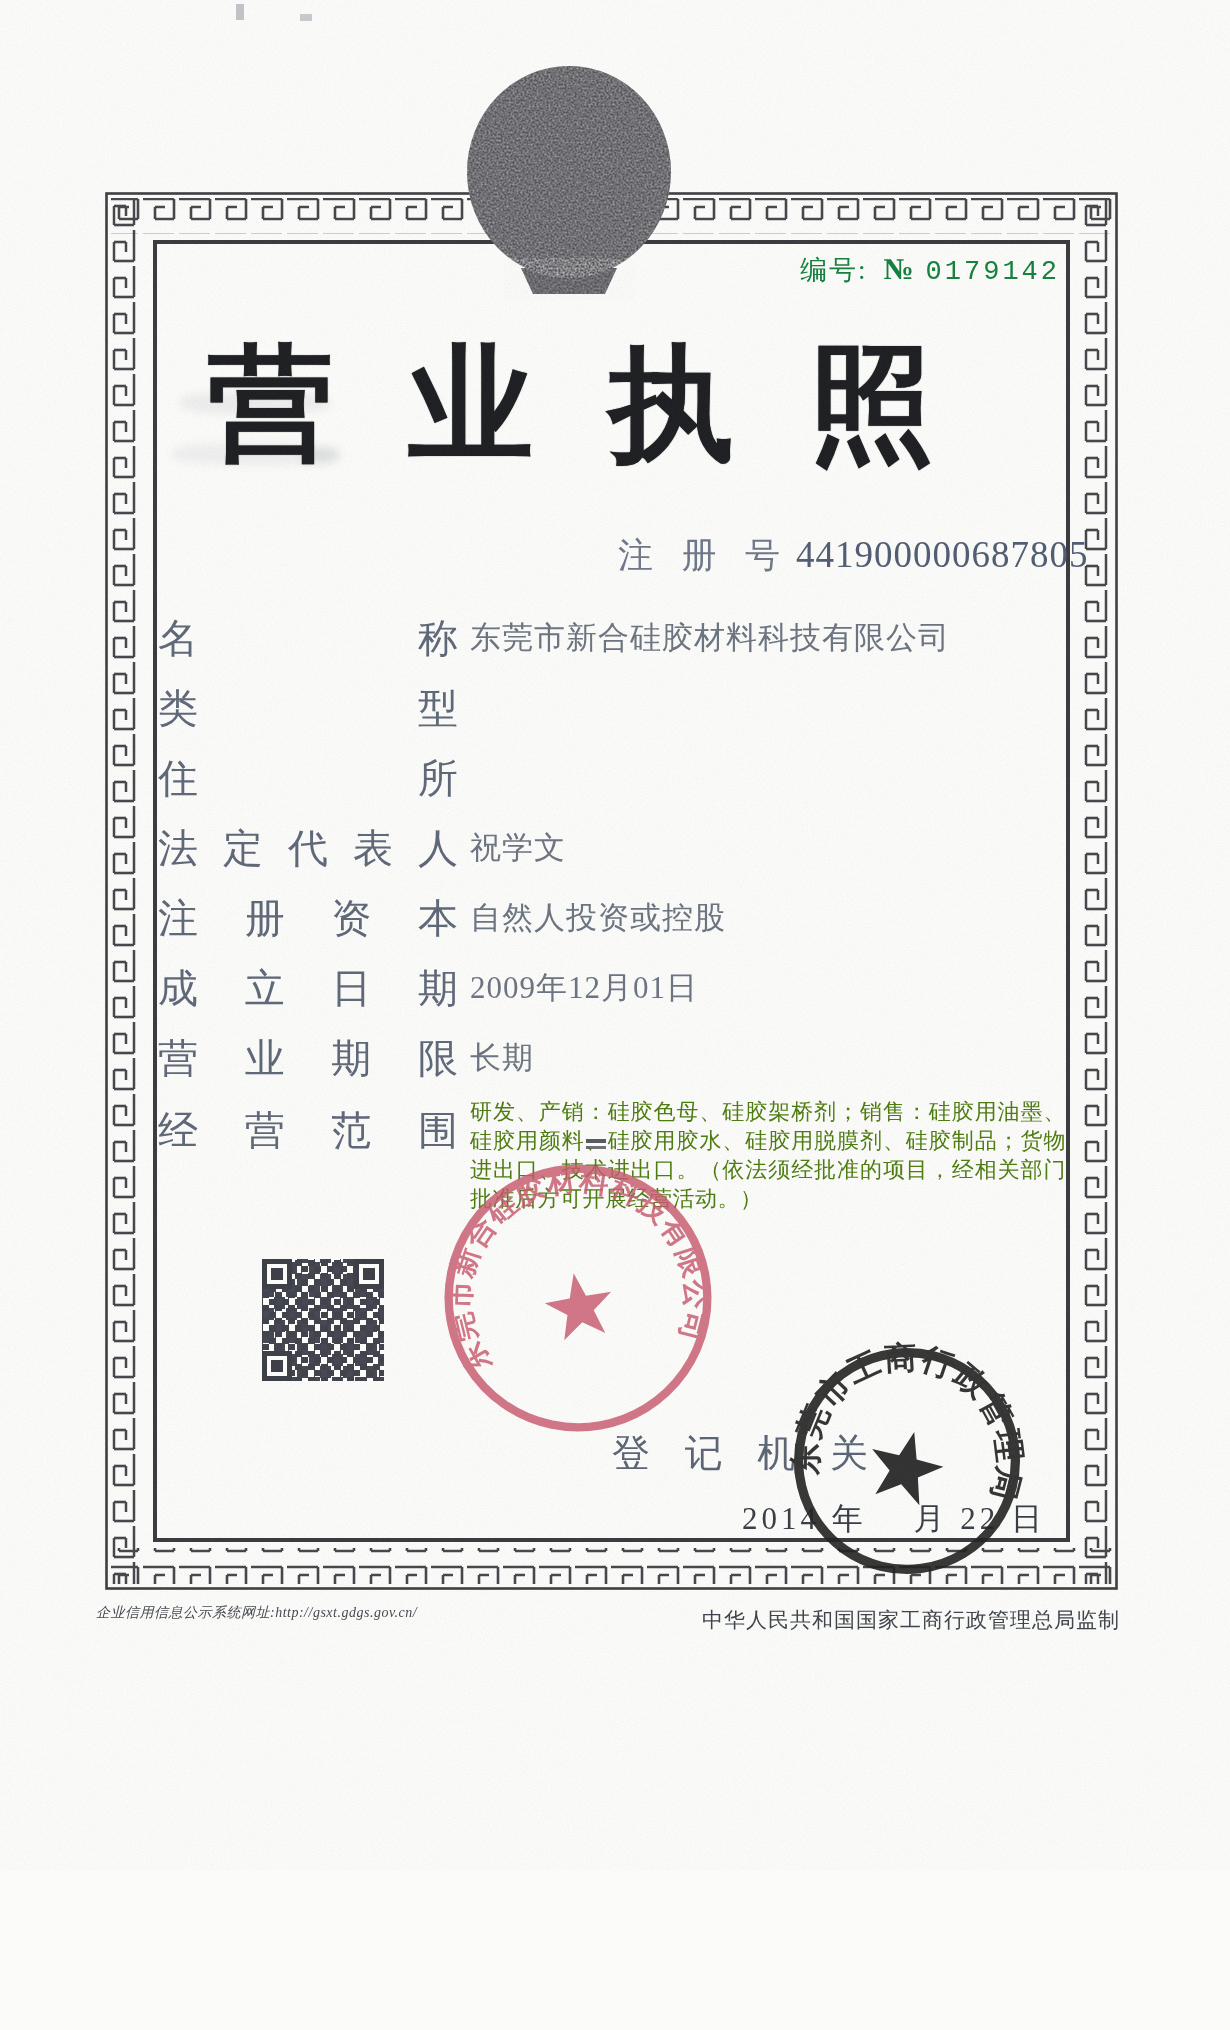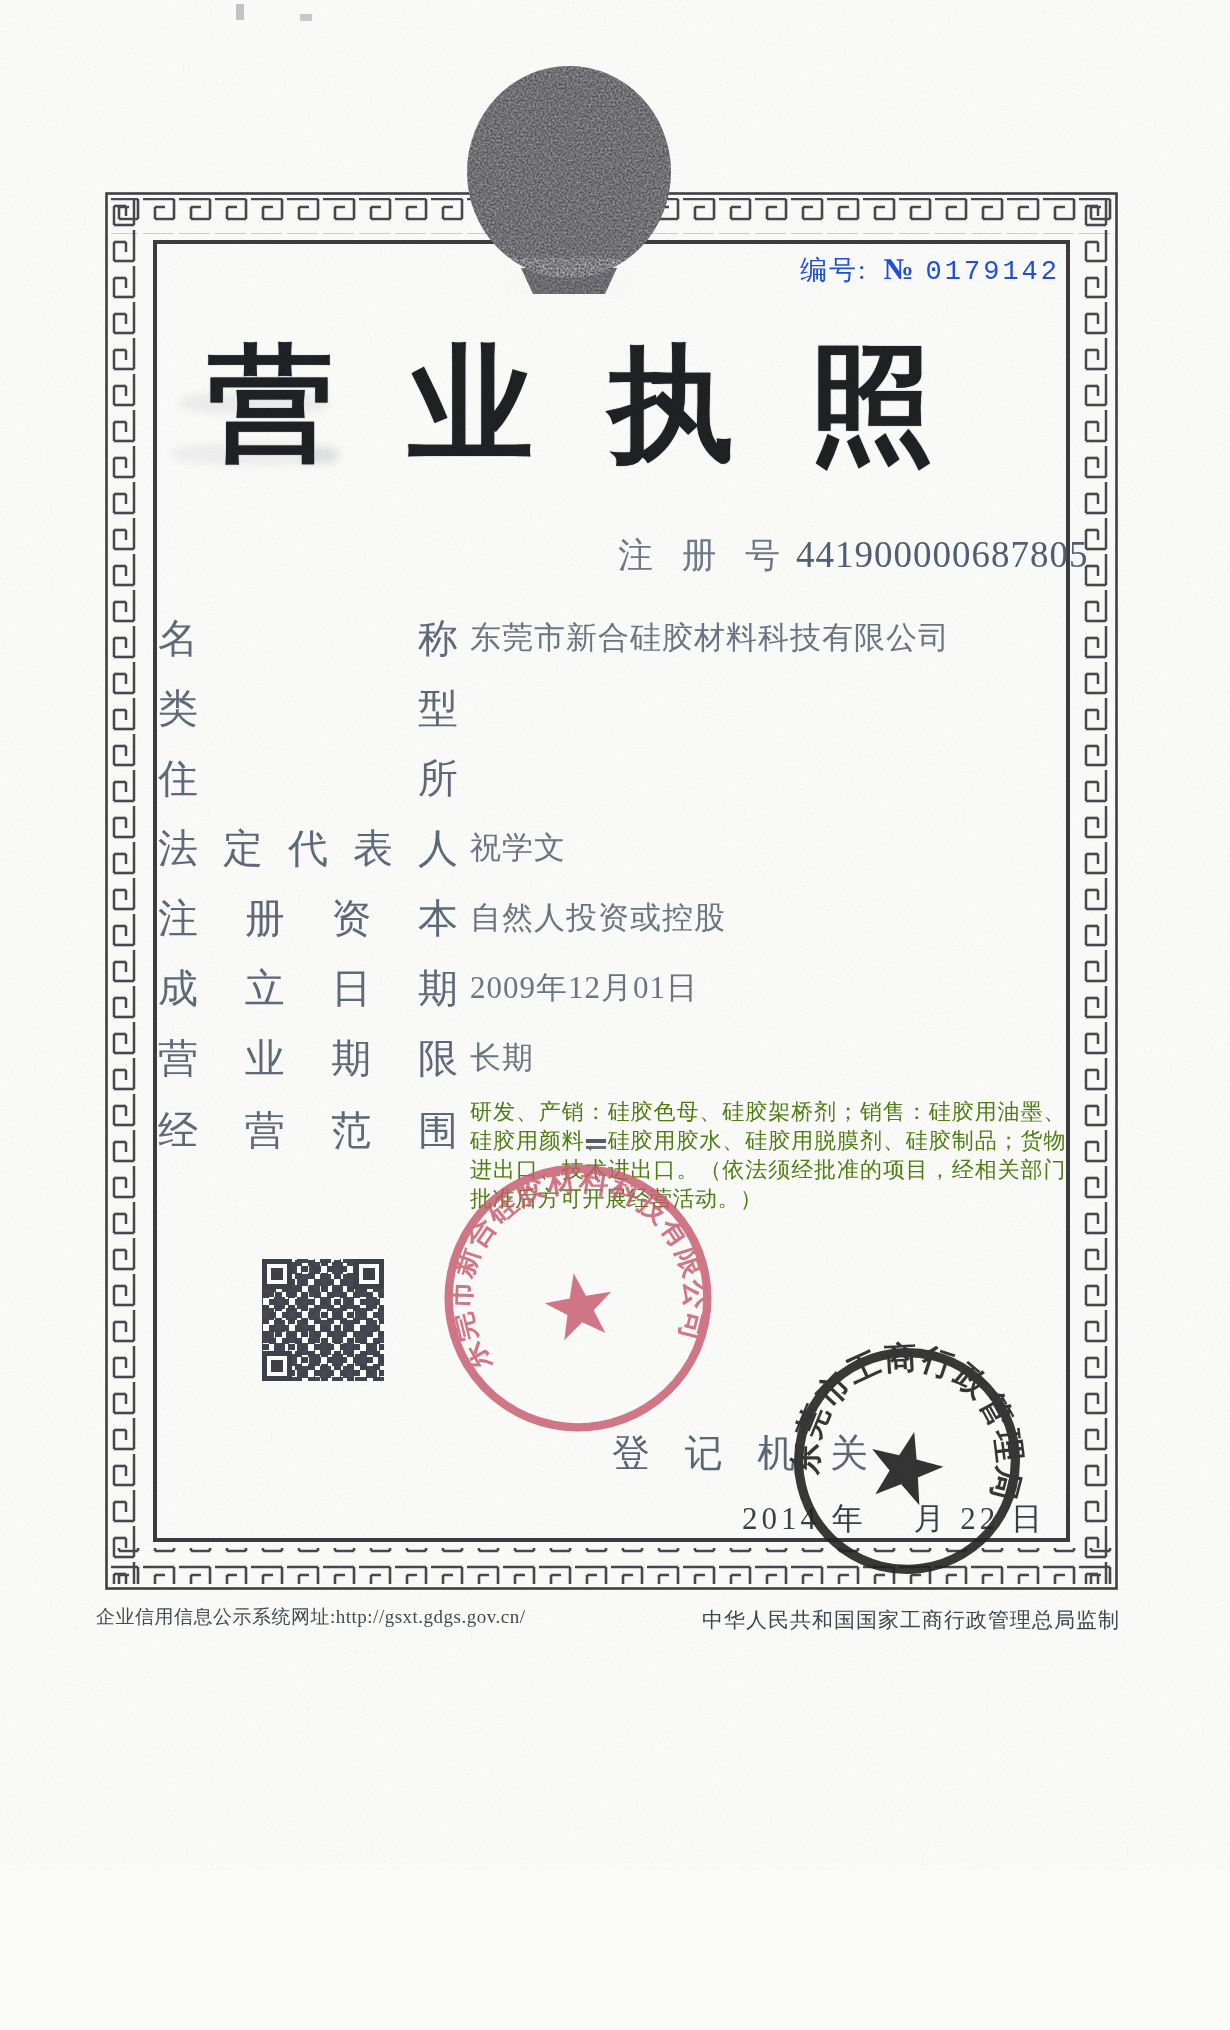--- a/index.html
+++ b/index.html
@@ -17,21 +17,21 @@
       repeating-linear-gradient(90deg,#1d1d1f 0 3px,#f2f2ف0 3px 5px,#232325 5px 9px,#ededeb 9px 13px,#2a2a2c 13px 15px,#f4f4f2 15px 20px,#1a1a1c 20px 26px,#e9e9e7 26px 29px);
     filter:blur(.35px) contrast(1.05);
     transform:rotate(.4deg);
   }
   
   .emblem{ position:absolute; left:455px; top:62px; z-index:4; }
   .frame{ position:absolute; left:105px; top:192px; z-index:1; }
   
   .serial{
     position:absolute; top:252px; right:170px; z-index:3;
-    color:#1d4ed8; font-size:27px; letter-spacing:2px; white-space:nowrap;
+    color:#15803d; font-size:27px; letter-spacing:2px; white-space:nowrap;
   }
   .serial .no{ font-weight:bold; font-size:30px; margin:0 10px 0 16px; }
   .serial .digits{ font-family:"Liberation Mono","DejaVu Sans Mono",monospace; font-size:27px; letter-spacing:3px; }
   
   .title{
     position:absolute; left:208px; top:322px; width:726px; z-index:3;
     font-size:125px; font-weight:900; color:#1e1f22;
     text-shadow:0 0 1px #3a3a3a;
     filter:blur(.3px);
   }
@@ -79,21 +79,21 @@
   .blackseal{ position:absolute; left:778px; top:1332px; z-index:5; opacity:.9; filter:blur(.25px); }
   
   .authline{ position:absolute; left:612px; top:1428px; z-index:3; }
   .authlabel{ width:256px; font-size:38px; color:#5c6575; font-weight:500; }
   .dateline{
     position:absolute; left:742px; top:1498px; z-index:3;
     font-size:31px; color:#393e46; letter-spacing:4px; white-space:nowrap;
   }
   
   .footer-left{
-    position:absolute; left:96px; top:1604px; font-size:19px; color:#44494f; letter-spacing:.5px; z-index:3;
+    position:absolute; left:96px; top:1604px; font-size:14px; color:#44494f; letter-spacing:.5px; z-index:3;font-style:italic;
   }
   .footer-right{
     position:absolute; right:110px; top:1606px; font-size:21px; color:#3f444b; letter-spacing:1px; z-index:3;
   }
   
   .smudge{ position:absolute; background:#6a7280; border-radius:40%; filter:blur(4px); z-index:2; }
   .sm1{ left:180px; top:392px; width:150px; height:22px; opacity:.10; }
   .sm2{ left:172px; top:443px; width:165px; height:22px; opacity:.09; }
   .sm3{ left:300px; top:448px; width:40px;  height:16px; opacity:.12; }
   .speck{ position:absolute; background:#8a8f98; z-index:2; }

